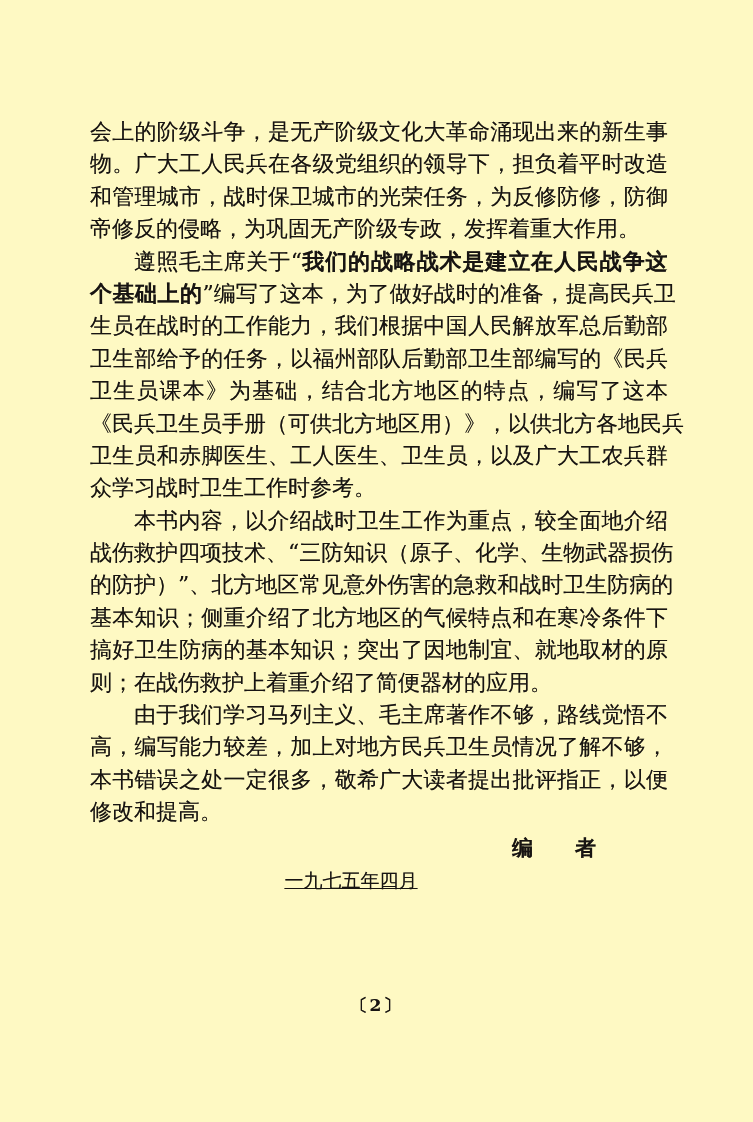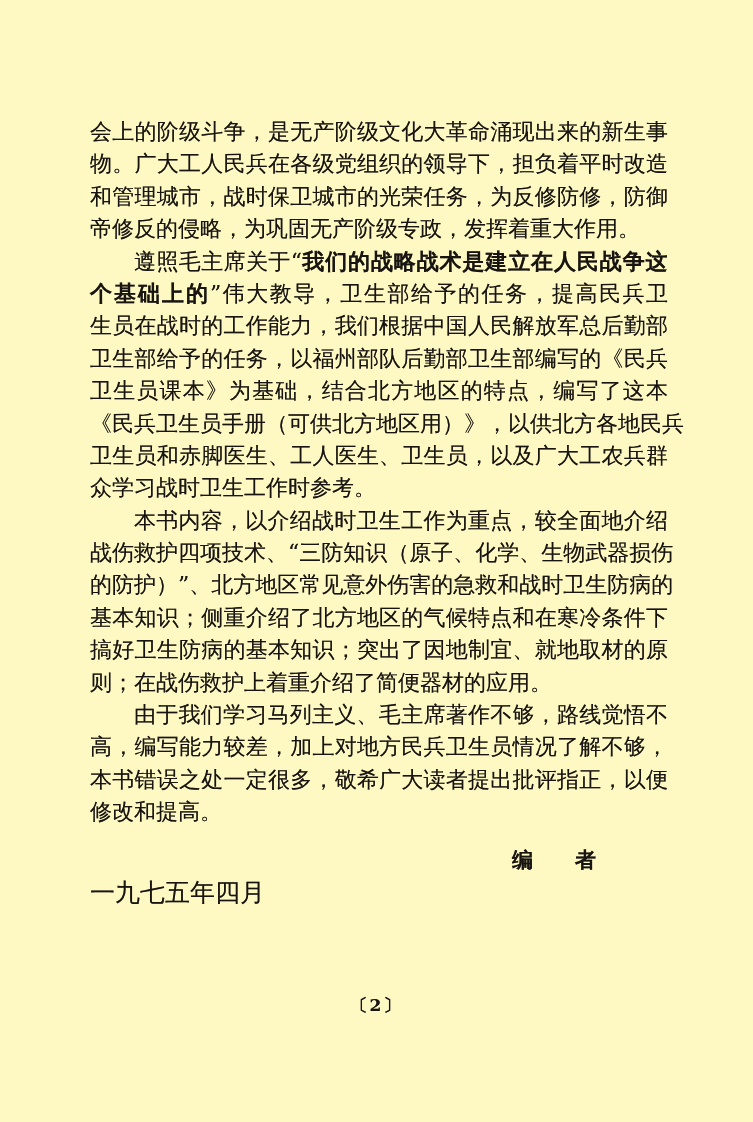--- a/index.html
+++ b/index.html
@@ -36,38 +36,39 @@
   }
   .line.indent {
     padding-left: 44px;
   }
   .bold {
     font-weight: 700;
     font-family: Liberation Mono, monospace;
     letter-spacing: 0.5px;
   }
   .sig-block {
-    margin-top: 14px;
+    margin-top: 2px;
   }
   .sig-author {
     height: 33px;
     line-height: 33px;
     text-align: right;
     padding-right: 72px;
     font-size: 21px;
     font-weight: 700;
     text-shadow: 0 0 0.6px rgba(20,15,10,0.6);
   }
   .sig-date {
     height: 33px;
     line-height: 33px;
-    text-align: left;
+    text-align: center;
     padding-right: 56px;
-    font-size: 25px;
+    font-size: 19px;
     text-shadow: 0 0 0.5px rgba(20,15,10,0.5);
+    text-decoration: underline;
   }
   .page-number {
     position: absolute;
     left: 0;
     top: 994px;
     width: 100%;
     text-align: center;
     font-size: 17px;
     font-weight: 700;
     letter-spacing: 2px;
@@ -80,21 +81,21 @@
 
 <div class="page">
 
   <div class="text-block">
 
   <div class="line"><span>会上的阶级斗争，是无产阶级文化大革命涌现出来的新生事</span></div>
       <div class="line"><span>物。广大工人民兵在各级党组织的领导下，担负着平时改造</span></div>
       <div class="line"><span>和管理城市，战时保卫城市的光荣任务，为反修防修，防御</span></div>
       <div class="line end"><span>帝修反的侵略，为巩固无产阶级专政，发挥着重大作用。</span></div>
       <div class="line indent"><span>遵照毛主席关于“</span><span class="bold">我们的战略战术是建立在人民战争这</span></div>
-      <div class="line"><span class="bold">个基础上的</span><span>”伟大教导，卫生部给予的任务，提高民兵卫</span></div>
+      <div class="line"><span class="bold">个基础上的</span><span>”编写了这本，为了做好战时的准备，提高民兵卫</span></div>
       <div class="line"><span>生员在战时的工作能力，我们根据中国人民解放军总后勤部</span></div>
       <div class="line"><span>卫生部给予的任务，以福州部队后勤部卫生部编写的《民兵</span></div>
       <div class="line"><span>卫生员课本》为基础，结合北方地区的特点，编写了这本</span></div>
       <div class="line"><span>《民兵卫生员手册（可供北方地区用）》，以供北方各地民兵</span></div>
       <div class="line"><span>卫生员和赤脚医生、工人医生、卫生员，以及广大工农兵群</span></div>
       <div class="line end"><span>众学习战时卫生工作时参考。</span></div>
       <div class="line indent"><span>本书内容，以介绍战时卫生工作为重点，较全面地介绍</span></div>
       <div class="line"><span>战伤救护四项技术、“三防知识（原子、化学、生物武器损伤</span></div>
       <div class="line"><span>的防护）”、北方地区常见意外伤害的急救和战时卫生防病的</span></div>
       <div class="line"><span>基本知识；侧重介绍了北方地区的气候特点和在寒冷条件下</span></div>

